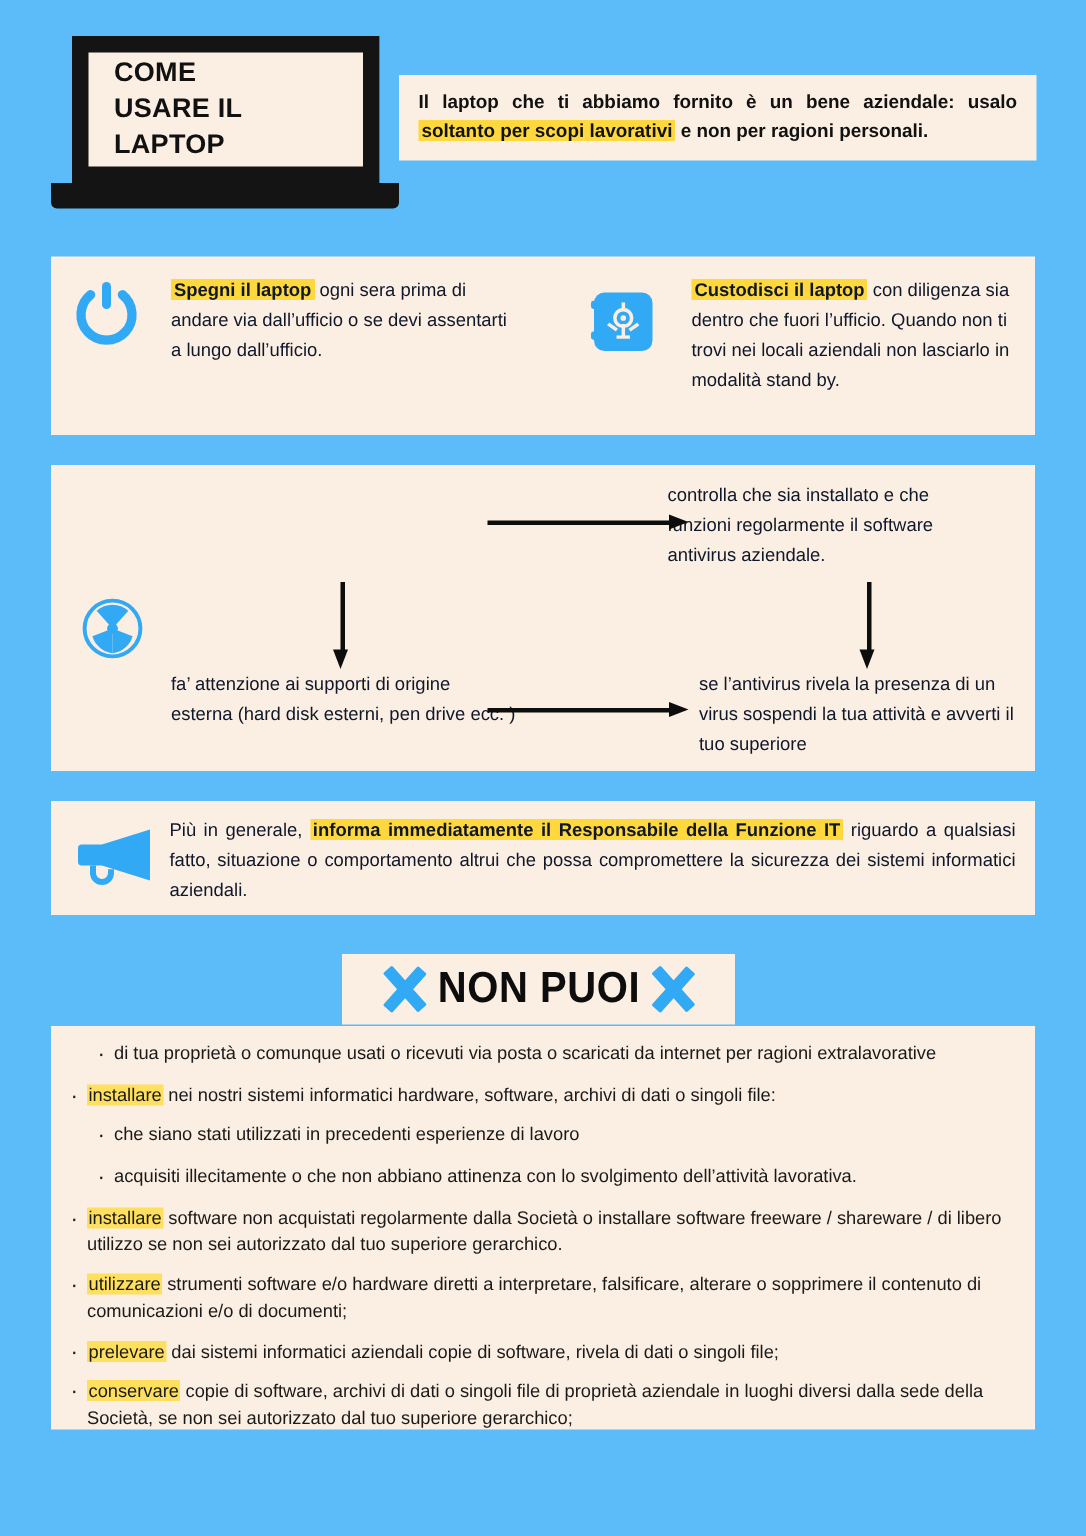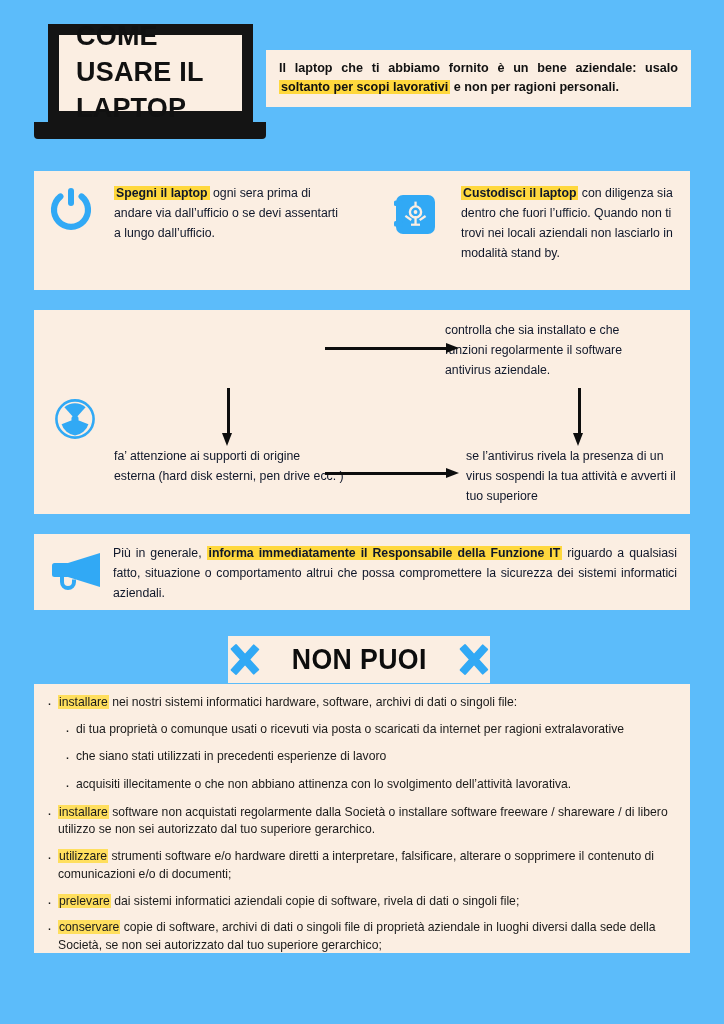--- a/index.html
+++ b/index.html
@@ -43,21 +43,21 @@
   .laptop-base {
     position: absolute;
     left: 34px;
     top: 122px;
     width: 232px;
     height: 17px;
     background: #141414;
     border-radius: 0 0 4px 4px;
   }
   .laptop-title {
-    font-size: 27px;
+    font-size: 18px;
     font-weight: bold;
     color: #111111;
     line-height: 1.33;
     letter-spacing: 0.2px;
     padding-left: 17px;
     white-space: pre-line;
   }
 
   .header-note {
     position: absolute;
@@ -165,21 +165,21 @@
   
   .banner {
     position: absolute;
     left: 228px;
     top: 636px;
     width: 262px;
     height: 47px;
     background: #fbeee2;
     display: flex;
     align-items: center;
-    justify-content: space-between;
+    justify-content: center;
     box-sizing: border-box;
   }
   .banner-title {
     font-size: 29px;
     font-weight: bold;
     color: #0d0d0d;
     letter-spacing: 0.4px;
     line-height: 1;
     font-family: "Liberation Sans Narrow", "Liberation Sans", sans-serif;
     transform: scaleX(0.92);
@@ -334,22 +334,22 @@
   </div>
 
   <div class="banner">
     <span class="xmark"></span>
     <span class="banner-title">NON PUOI</span>
     <span class="xmark"></span>
   </div>
 
   <div class="panel panel-4"></div>
   <div class="list" id="prohibited-list">
+      <div class="li sub"><span>di tua proprietà o comunque usati o ricevuti via posta o scaricati da internet per ragioni extralavorative</span></div>
       <div class="li"><span class="hl-soft">installare</span><span> nei nostri sistemi informatici hardware, software, archivi di dati o singoli file:</span></div>
-      <div class="li sub"><span>di tua proprietà o comunque usati o ricevuti via posta o scaricati da internet per ragioni extralavorative</span></div>
       <div class="li sub"><span>che siano stati utilizzati in precedenti esperienze di lavoro</span></div>
       <div class="li sub"><span>acquisiti illecitamente o che non abbiano attinenza con lo svolgimento dell’attività lavorativa.</span></div>
       <div class="li"><span class="hl-soft">installare</span><span> software non acquistati regolarmente dalla Società o installare software freeware / shareware / di libero utilizzo se non sei autorizzato dal tuo superiore gerarchico.</span></div>
       <div class="li"><span class="hl-soft">utilizzare</span><span> strumenti software e/o hardware diretti a interpretare, falsificare, alterare o sopprimere il contenuto di comunicazioni e/o di documenti;</span></div>
       <div class="li"><span class="hl-soft">prelevare</span><span> dai sistemi informatici aziendali copie di software, rivela di dati o singoli file;</span></div>
       <div class="li"><span class="hl-soft">conservare</span><span> copie di software, archivi di dati o singoli file di proprietà aziendale in luoghi diversi dalla sede della Società, se non sei autorizzato dal tuo superiore gerarchico;</span></div>
     </div>
 
 </div>
 

